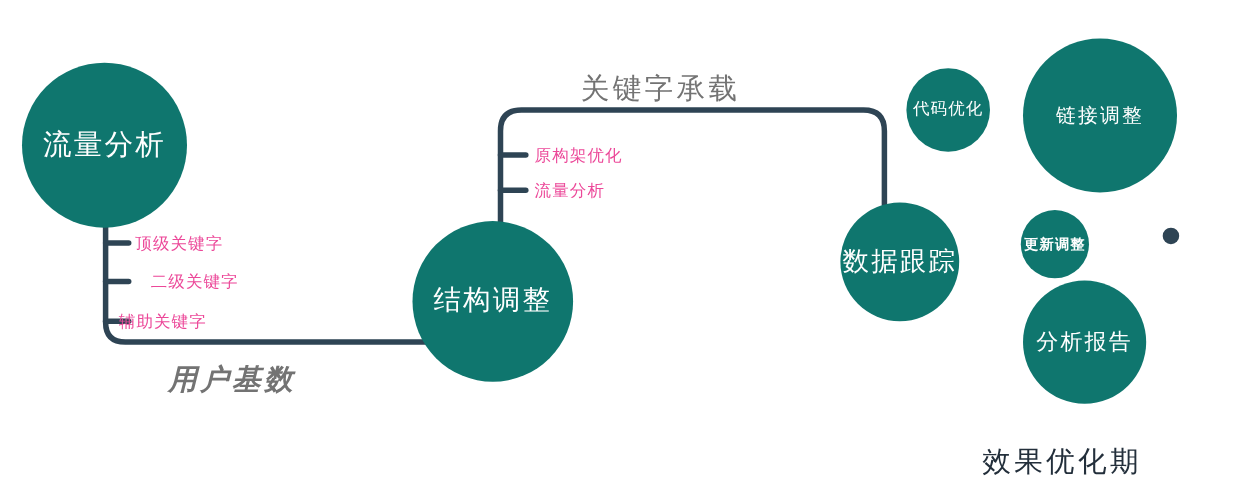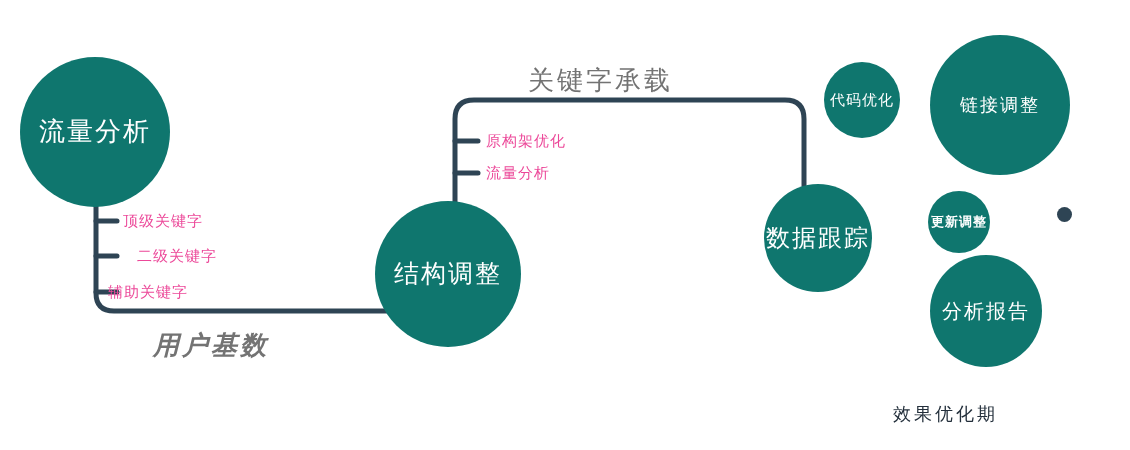--- a/index.html
+++ b/index.html
@@ -71,21 +71,21 @@
     color: #737373;
     font-size: 26px;
     letter-spacing: 3px;
     white-space: nowrap;
   }
   .el-user    { left: 153px; top: 328px; font-weight: bold; font-style: italic; }
   .el-keyword { left: 528px; top: 63px; }
   .footer-label {
     position: absolute;
     left: 893px; top: 402px;
-    font-size: 18px;
+    font-size: 26px;
     color: #232f3b;
     letter-spacing: 3px;
     white-space: nowrap;
     font-family: Liberation Mono, monospace;
   }
 </style>
 </head>
 <body>
 
 <div class="canvas">

